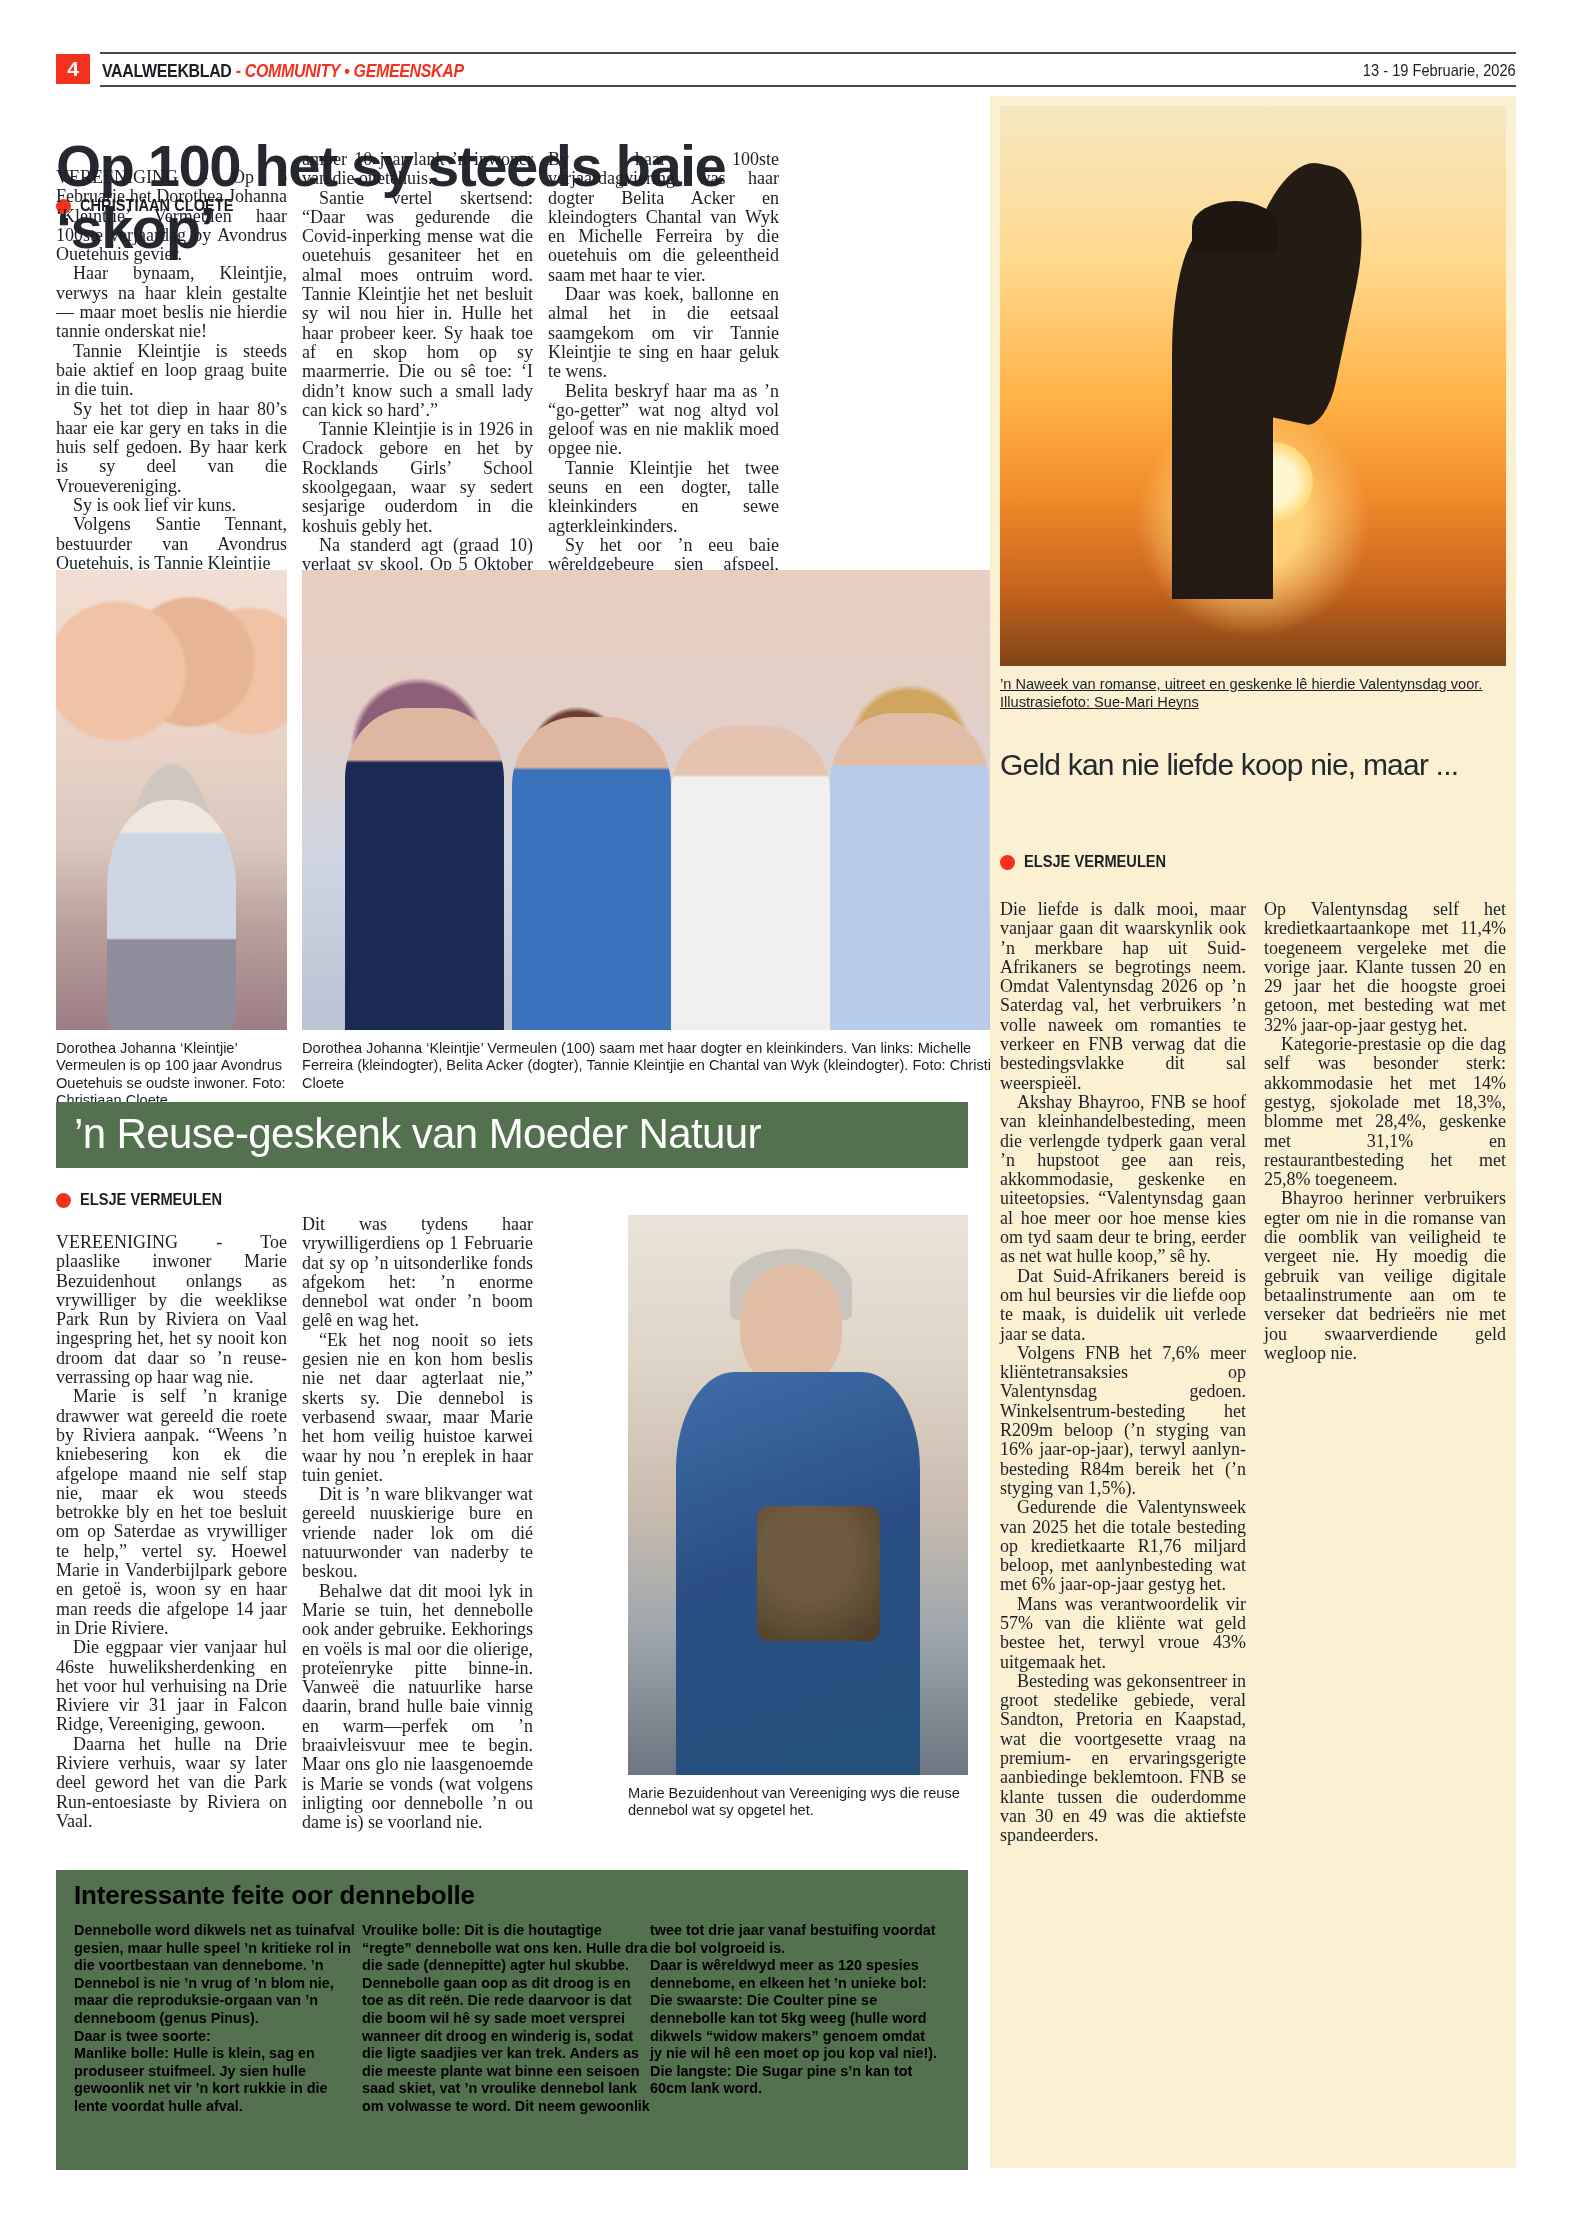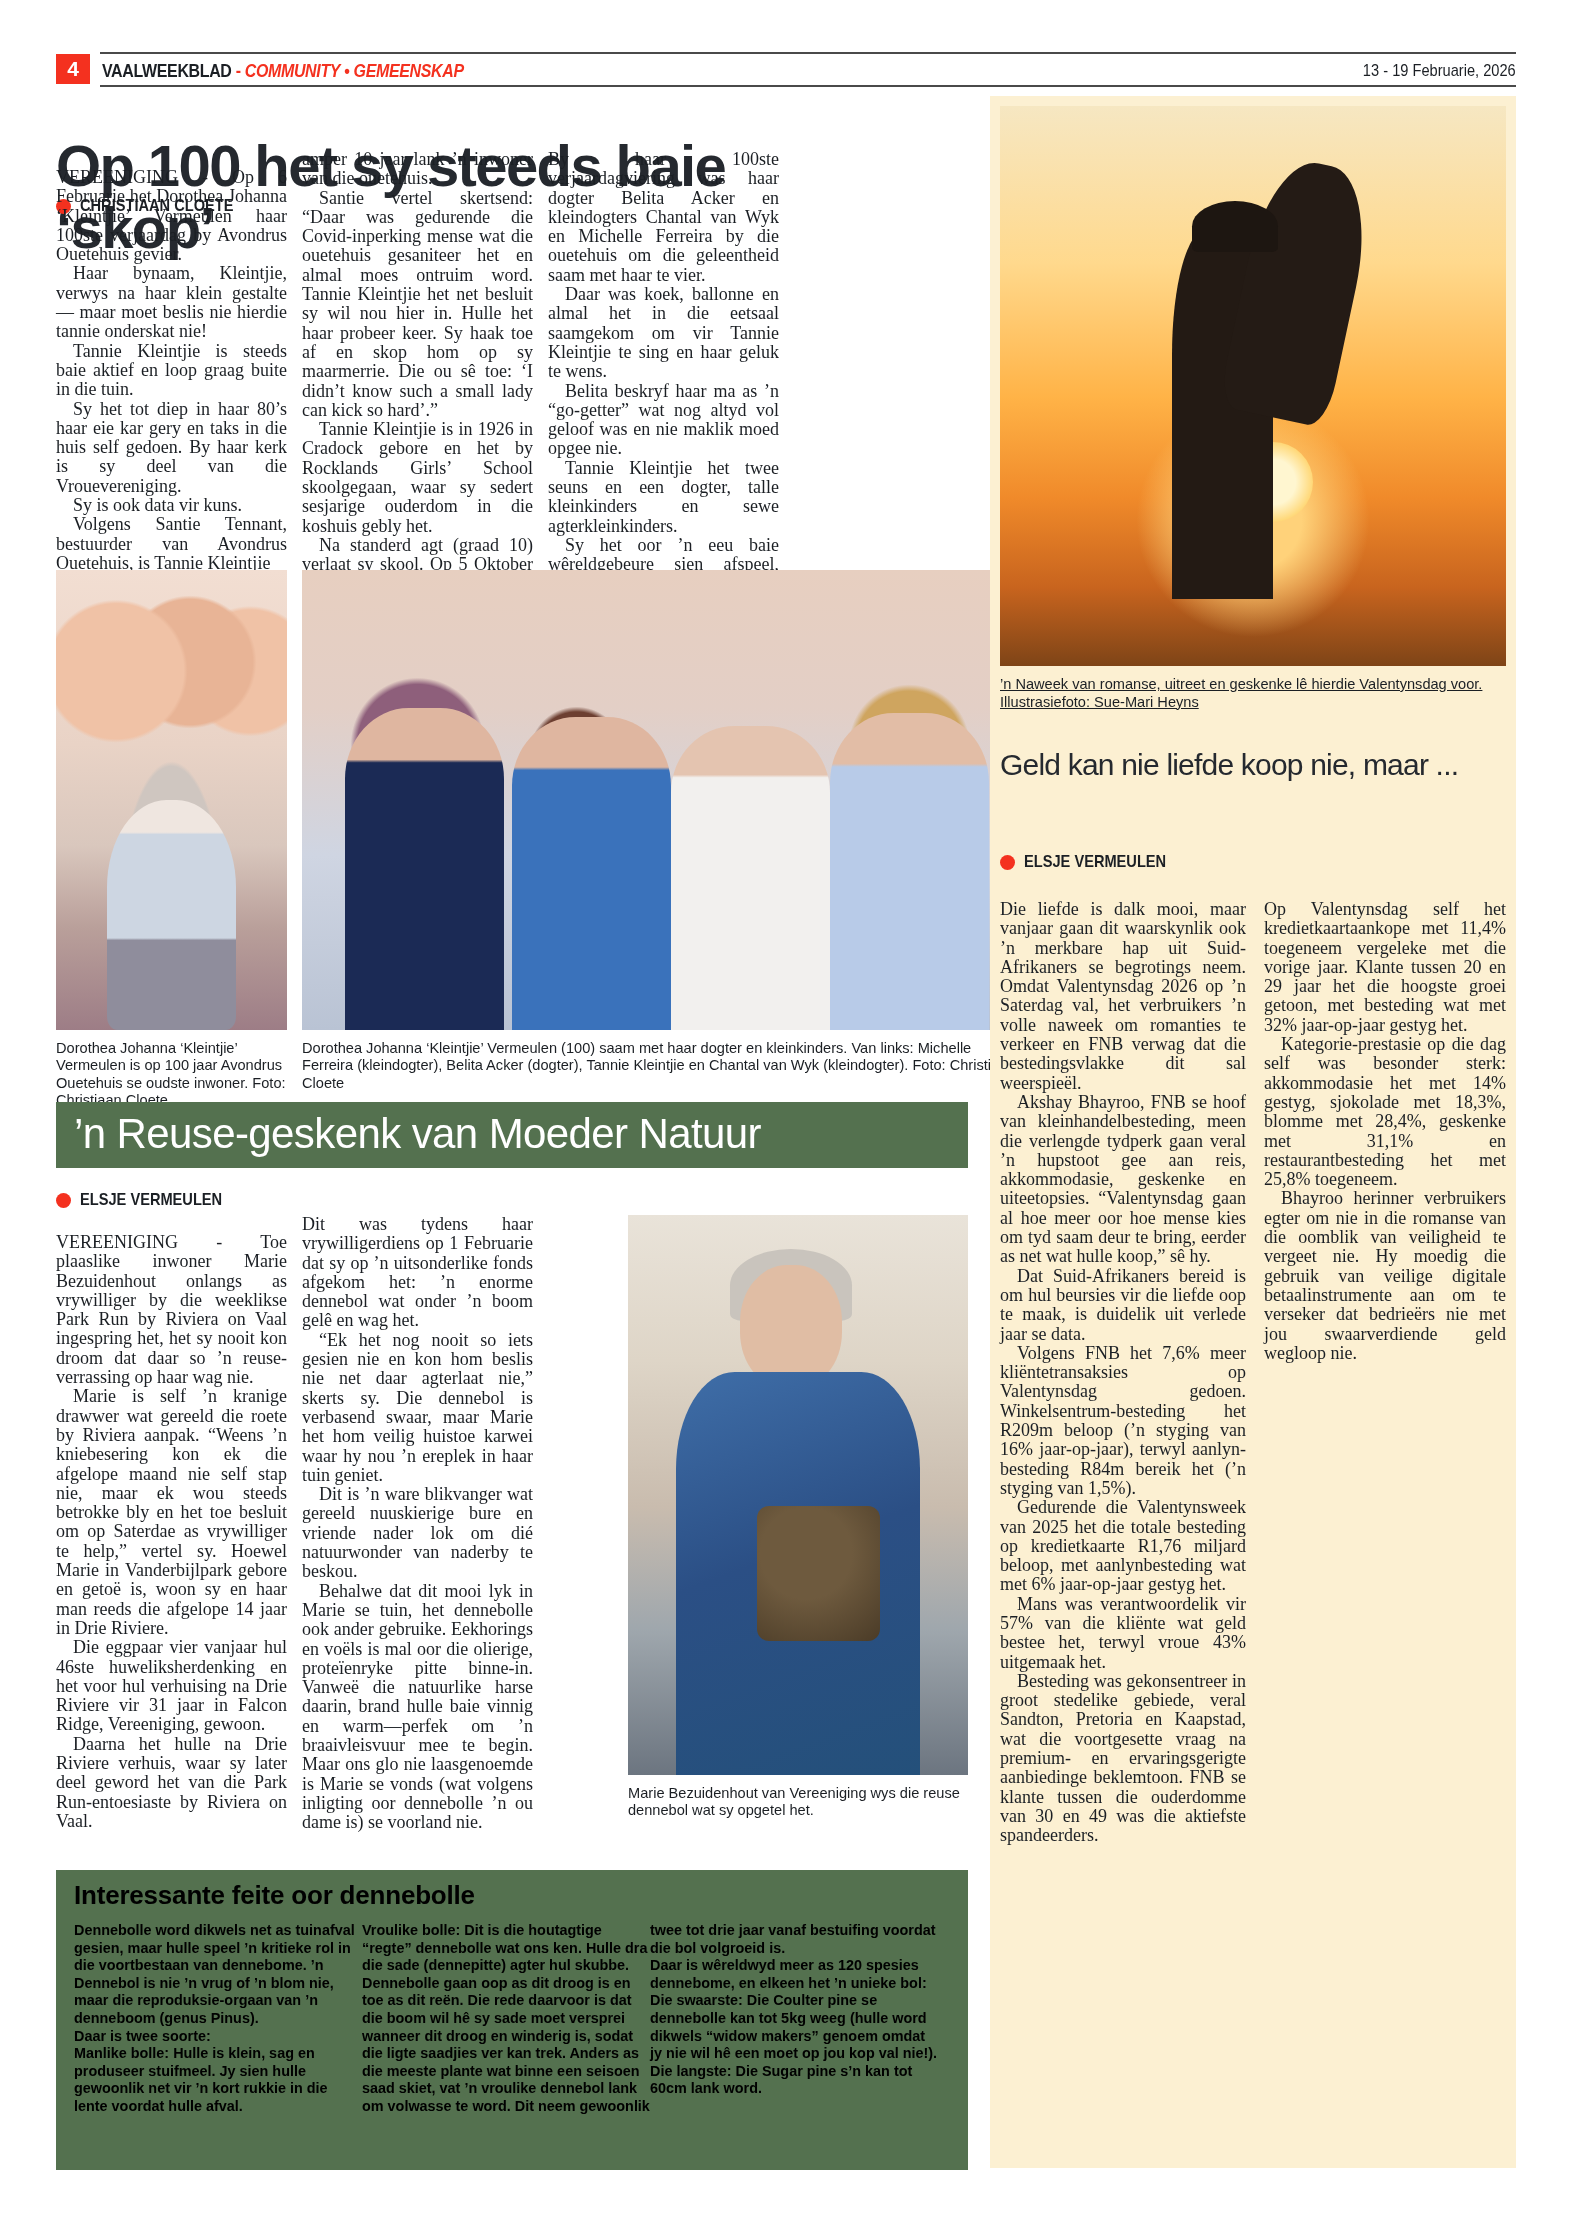--- a/index.html
+++ b/index.html
@@ -146,21 +146,21 @@
   <div class="byline" style="position:absolute;left:56px;top:196px;">
     <span class="dot"></span>
     <span class="nm">CHRISTIAAN CLOETE</span>
   </div>
 
   <div class="col" id="a1c1">
     <p class="first">VEREENIGING - Op 6 Februarie het Dorothea Johanna ‘Kleintjie’ Vermeulen haar 100ste verjaardag by Avondrus Ouetehuis gevier.</p>
     <p>Haar bynaam, Kleintjie, verwys na haar klein gestalte — maar moet beslis nie hierdie tannie onderskat nie!</p>
     <p>Tannie Kleintjie is steeds baie aktief en loop graag buite in die tuin.</p>
     <p>Sy het tot diep in haar 80’s haar eie kar gery en taks in die huis self gedoen. By haar kerk is sy deel van die Vrouevereniging.</p>
-    <p>Sy is ook data vir kuns.</p>
+    <p>Sy is ook lief vir kuns.</p>
     <p>Volgens Santie Tennant, bestuurder van Avondrus Ouetehuis, is Tannie Kleintjie</p>
   </div>
   <div class="col" id="a1c2">
     <p class="first">amper 10 jaar lank ’n inwoner van die ouetehuis.</p>
     <p>Santie vertel skertsend: “Daar was gedurende die Covid-inperking mense wat die ouetehuis gesaniteer het en almal moes ontruim word. Tannie Kleintjie het net besluit sy wil nou hier in. Hulle het haar probeer keer. Sy haak toe af en skop hom op sy maarmerrie. Die ou sê toe: ‘I didn’t know such a small lady can kick so hard’.”</p>
     <p>Tannie Kleintjie is in 1926 in Cradock gebore en het by Rocklands Girls’ School skoolgegaan, waar sy sedert sesjarige ouderdom in die koshuis gebly het.</p>
     <p>Na standerd agt (graad 10) verlaat sy skool. Op 5 Oktober 1946 trou sy met Johnny Vermeulen. Hy is in 1997 oorlede.</p>
     <p>Tannie Kleintjie het 46 jaar lank as administratiewe beampte by die Departement van Waterwese gewerk, onder meer in Standerton, Steynsrus, Uitkeer en Bergville voordat sy haar later in Deneysville en die Vaaldriehoek gevestig het.</p>
   </div>
   <div class="col" id="a1c3">

